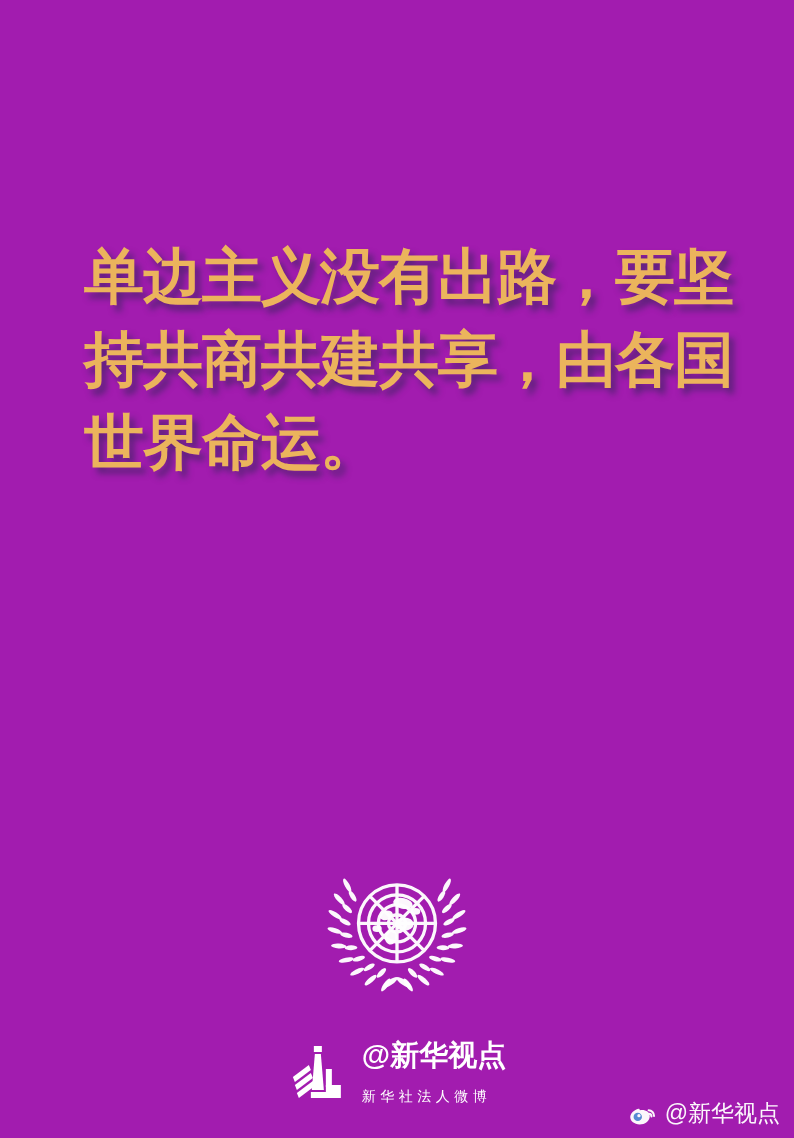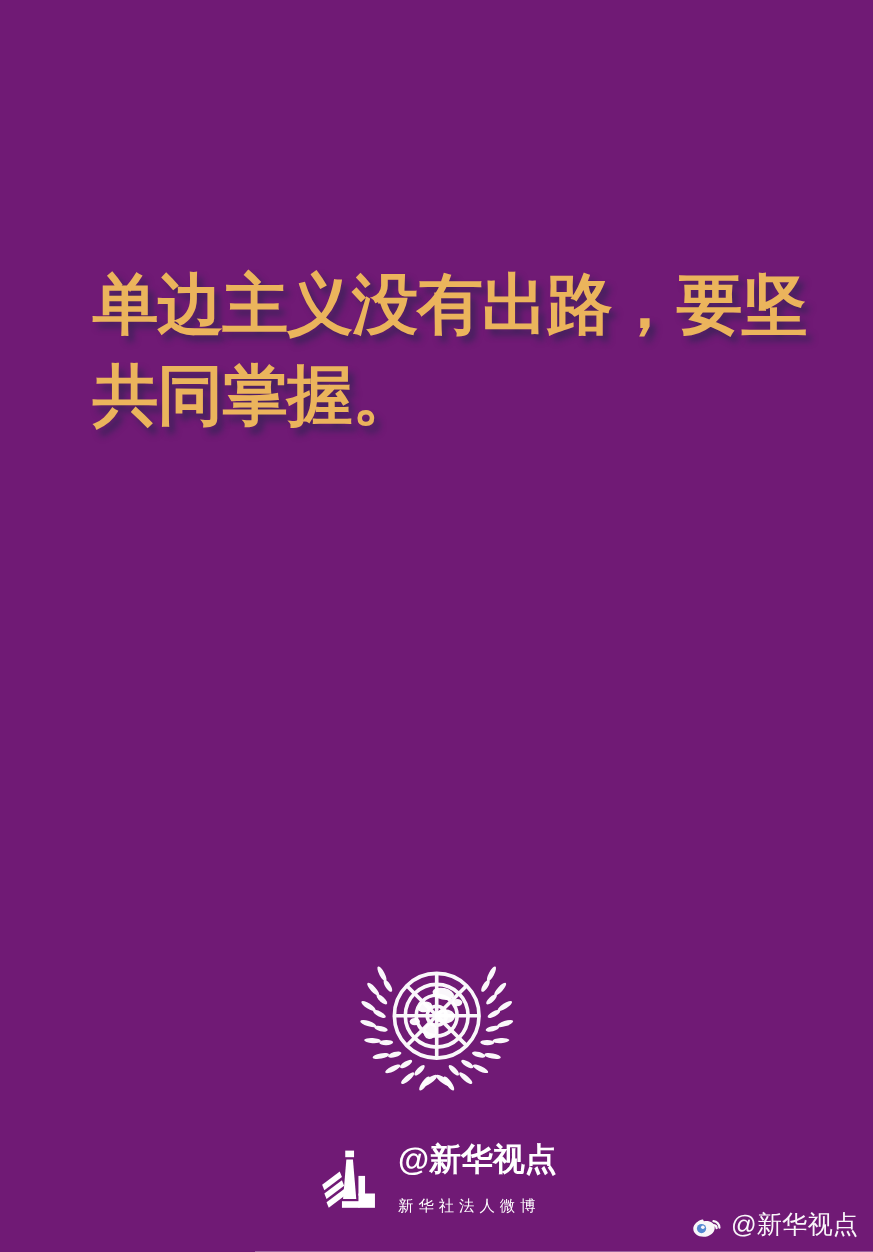--- a/index.html
+++ b/index.html
@@ -52,25 +52,26 @@
     display:flex;align-items:center;gap:7px;
     color:#fff;font-size:23px;font-weight:500;
     opacity:0.96;white-space:nowrap;
   }
   .weibo-icon{width:30px;height:27px;display:inline-block;}
   .weibo-icon svg{width:100%;height:100%;display:block;}
 </style>
 </head>
 <body>
 
-<div class="poster" style="background: #701a75;">
+<div class="poster" style="background: #a21caf;">
 
   <div class="quote" style="color: rgb(235, 180, 92);">
     <div class="quote-line">单边主义没有出路，要坚</div>
-    <div class="quote-line">共同掌握。</div>
+    <div class="quote-line">持共商共建共享，由各国</div>
+    <div class="quote-line">世界命运。</div>
   </div>
 
   <div class="un-emblem">
     <svg viewBox="0 0 220 210" xmlns="http://www.w3.org/2000/svg">
       <g stroke="#ffffff" stroke-width="5" fill="none" opacity="0.97">
         <circle cx="110" cy="92" r="13"></circle>
         <circle cx="110" cy="92" r="28"></circle>
         <circle cx="110" cy="92" r="43"></circle>
         <circle cx="110" cy="92" r="58"></circle>
         <line x1="52" y1="92" x2="168" y2="92"></line>

